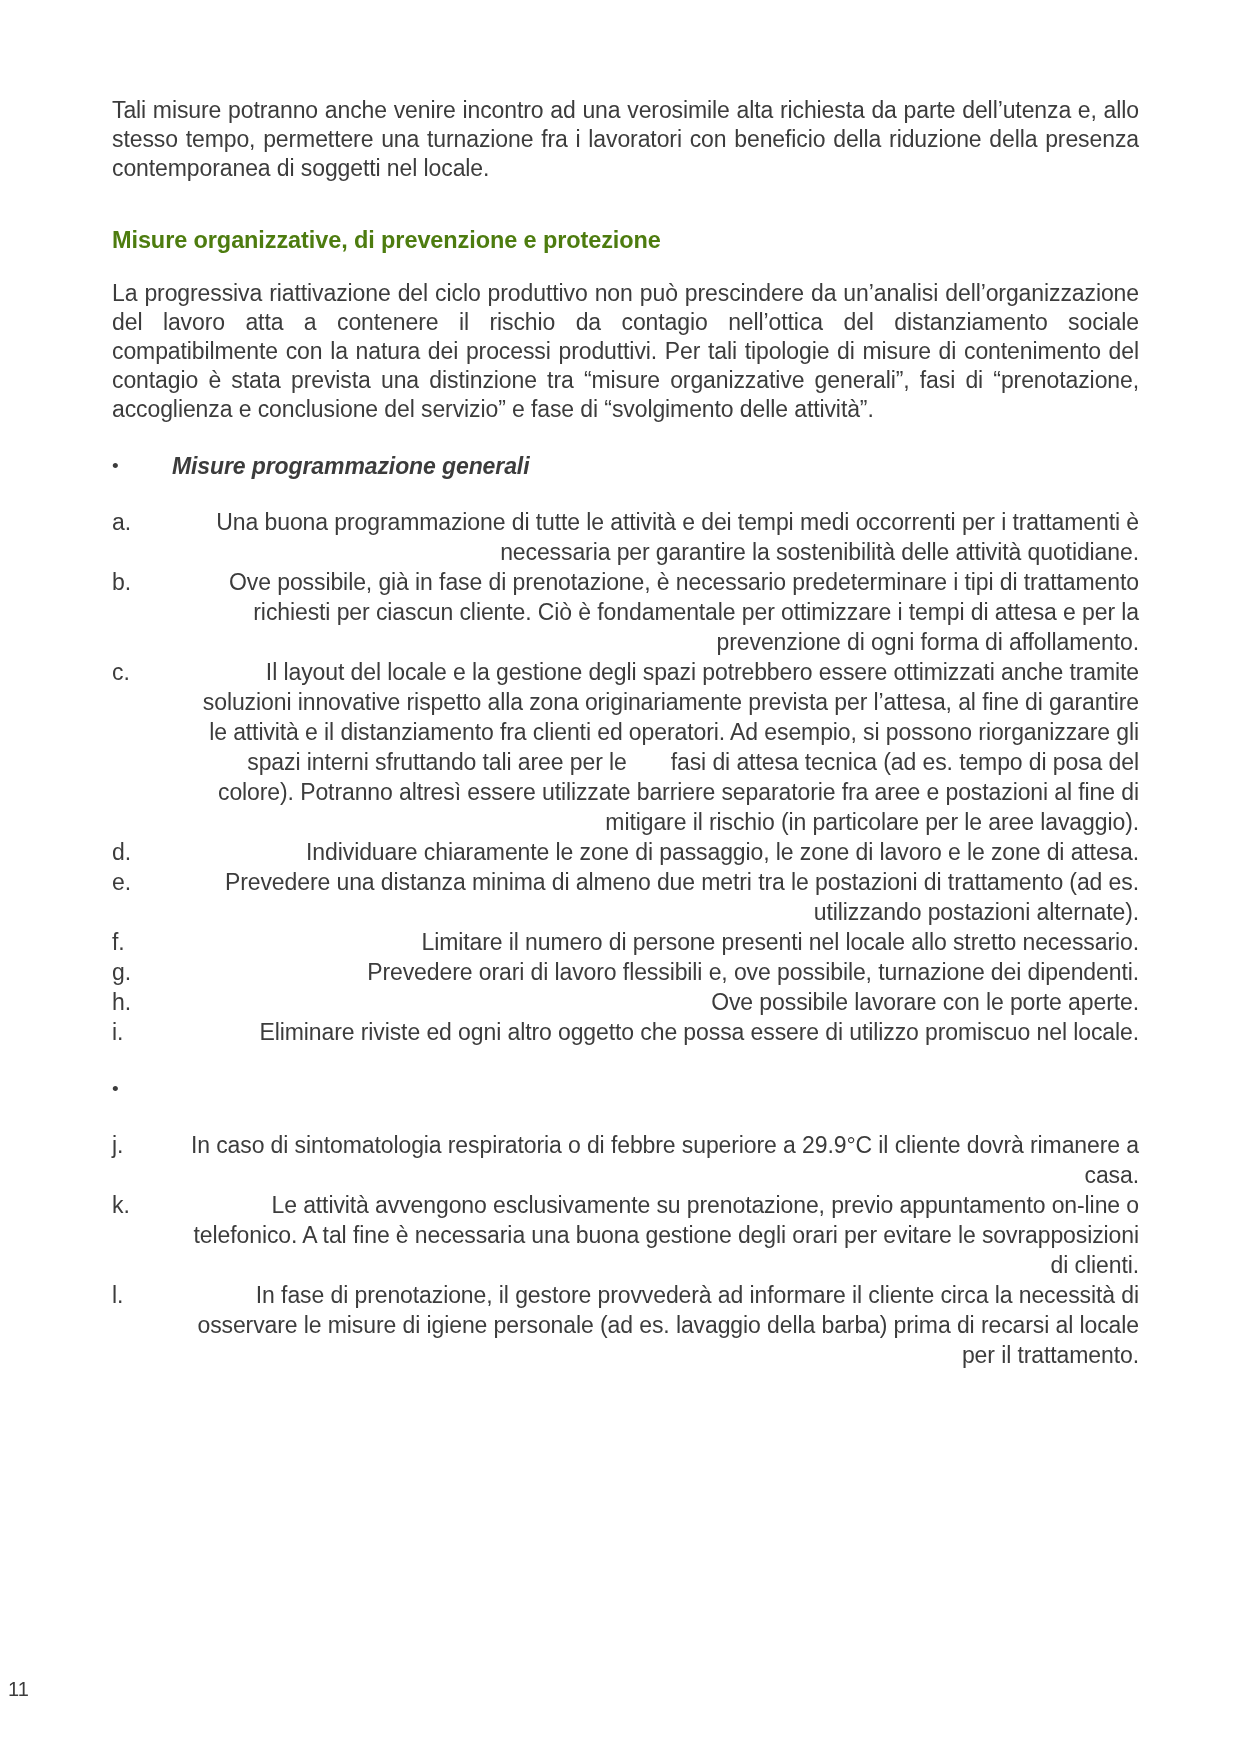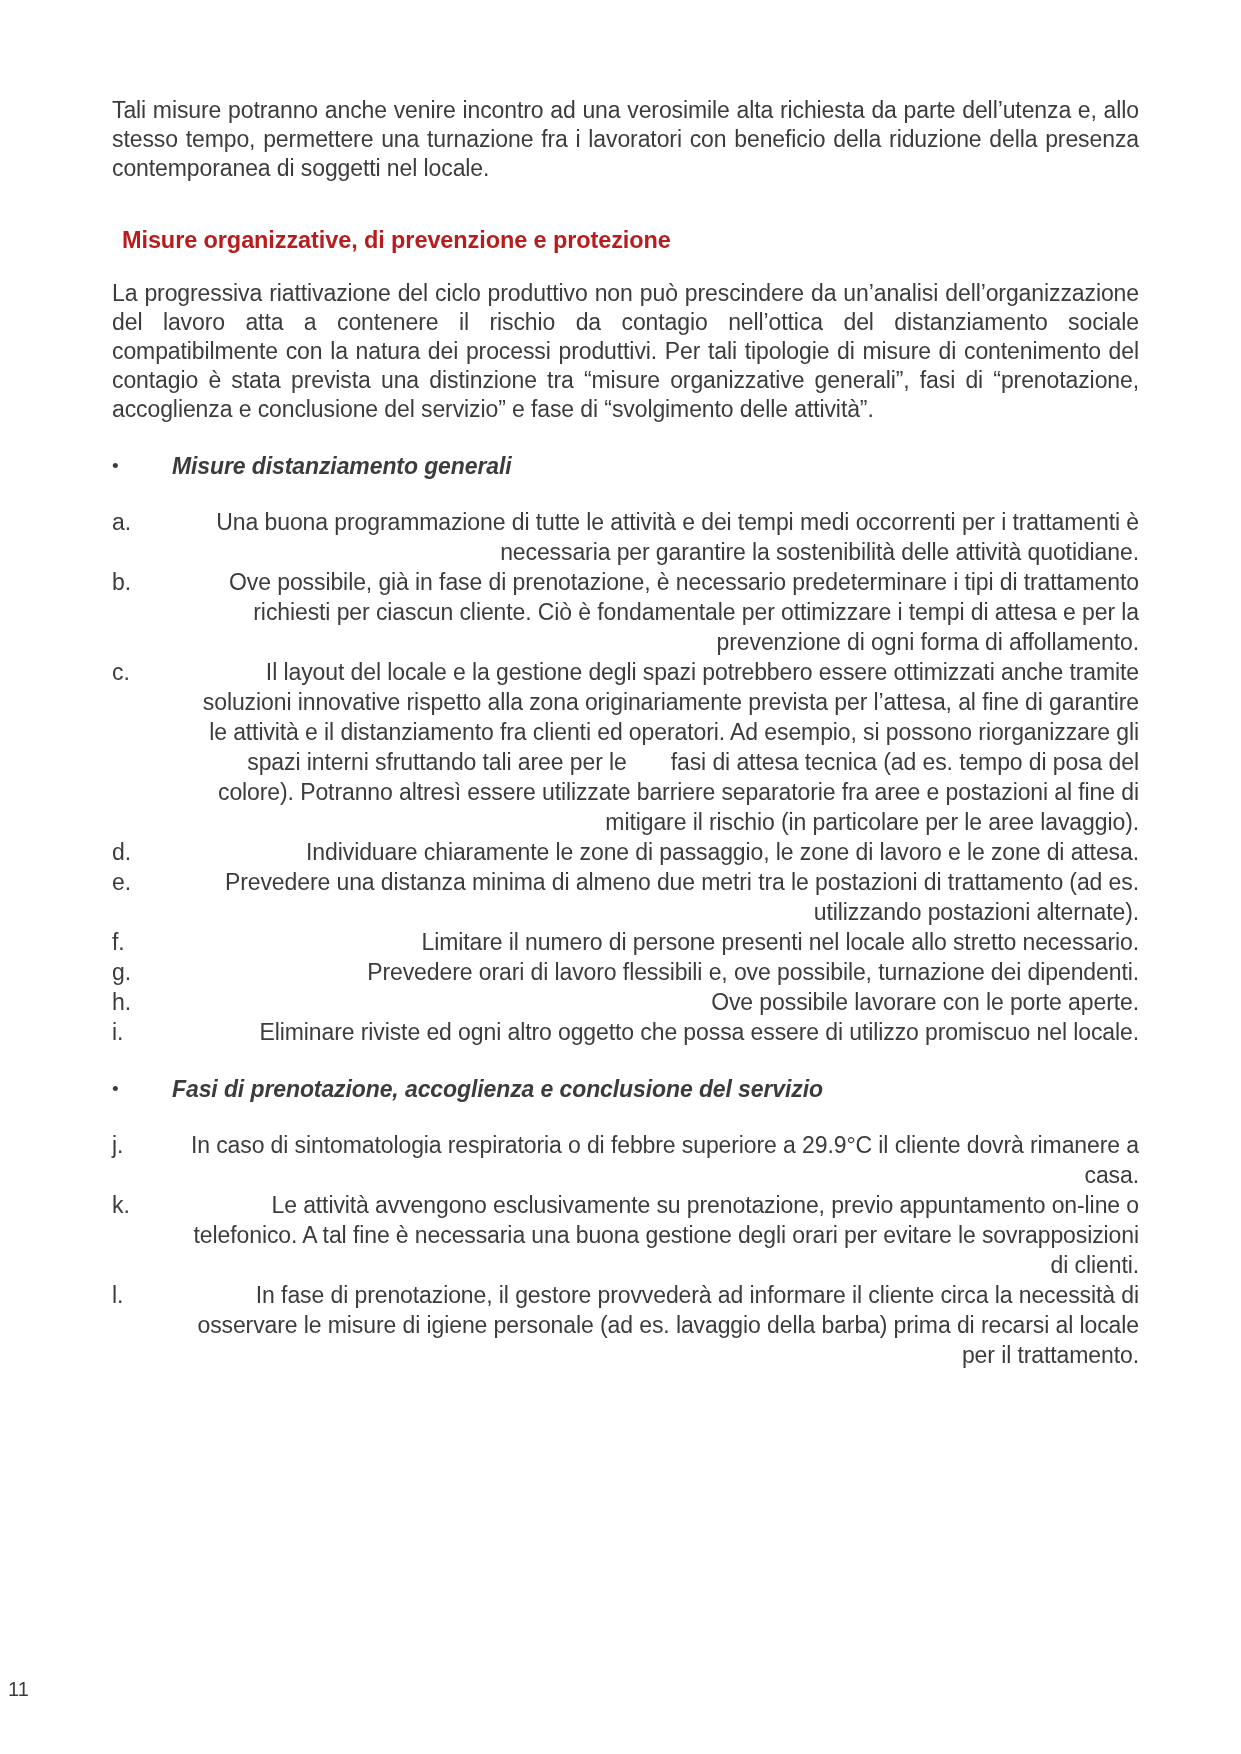--- a/index.html
+++ b/index.html
@@ -19,22 +19,22 @@
     font-size: 23px;
     line-height: 29px;
     letter-spacing: -0.1px;
     text-align: justify;
     margin: 0;
   }
   .heading {
     font-size: 23.5px;
     line-height: 31.5px;
     font-weight: bold;
-    color: #b91c1c;
-    margin: 42px 0 22px 10px;
+    color: #4d7c0f;
+    margin: 42px 0 22px 0;
     letter-spacing: -0.1px;
   }
   .bullet-row {
     display: flex;
     margin: 27px 0 26px 0;
     font-size: 23px;
     line-height: 30px;
     letter-spacing: -0.1px;
   }
   .bullet-mark {
@@ -70,21 +70,21 @@
 <div class="page">
 
   <p class="para">Tali misure potranno anche venire incontro ad una verosimile alta richiesta da parte dell’utenza e, allo stesso tempo, permettere una turnazione fra i lavoratori con beneficio della riduzione della presenza contemporanea di soggetti nel locale.</p>
 
   <h2 class="heading">Misure organizzative, di prevenzione e protezione</h2>
 
   <p class="para">La progressiva riattivazione del ciclo produttivo non può prescindere da un’analisi dell’organizzazione del lavoro atta a contenere il rischio da contagio nell’ottica del distanziamento sociale compatibilmente con la natura dei processi produttivi. Per tali tipologie di misure di contenimento del contagio è stata prevista una distinzione tra “misure organizzative generali”, fasi di “prenotazione, accoglienza e conclusione del servizio” e fase di “svolgimento delle attività”.</p>
 
   <div class="bullet-row">
     <span class="bullet-mark">•</span>
-    <span class="bullet-title">Misure distanziamento generali</span>
+    <span class="bullet-title">Misure programmazione generali</span>
   </div>
 
   <div class="list">
     <div class="item">
       <span class="item-label">a.</span>
       <span class="item-text">Una buona programmazione di tutte le attività e dei tempi medi occorrenti per i trattamenti è necessaria per garantire la sostenibilità delle attività quotidiane.</span>
     </div>
     <div class="item">
       <span class="item-label">b.</span>
       <span class="item-text">Ove possibile, già in fase di prenotazione, è necessario predeterminare i tipi di trattamento richiesti per ciascun cliente. Ciò è fondamentale per ottimizzare i tempi di attesa e per la prevenzione di ogni forma di affollamento.</span>
@@ -114,21 +114,20 @@
       <span class="item-text">Ove possibile lavorare con le porte aperte.</span>
     </div>
     <div class="item">
       <span class="item-label">i.</span>
       <span class="item-text">Eliminare riviste ed ogni altro oggetto che possa essere di utilizzo promiscuo nel locale.</span>
     </div>
   </div>
 
   <div class="bullet-row">
     <span class="bullet-mark">•</span>
-    <span class="bullet-title">Fasi di prenotazione, accoglienza e conclusione del servizio</span>
   </div>
 
   <div class="list">
     <div class="item">
       <span class="item-label">j.</span>
       <span class="item-text">In caso di sintomatologia respiratoria o di febbre superiore a 29.9°C il cliente dovrà rimanere a casa.</span>
     </div>
     <div class="item">
       <span class="item-label">k.</span>
       <span class="item-text">Le attività avvengono esclusivamente su prenotazione, previo appuntamento on-line o telefonico. A tal fine è necessaria una buona gestione degli orari per evitare le sovrapposizioni di clienti.</span>

